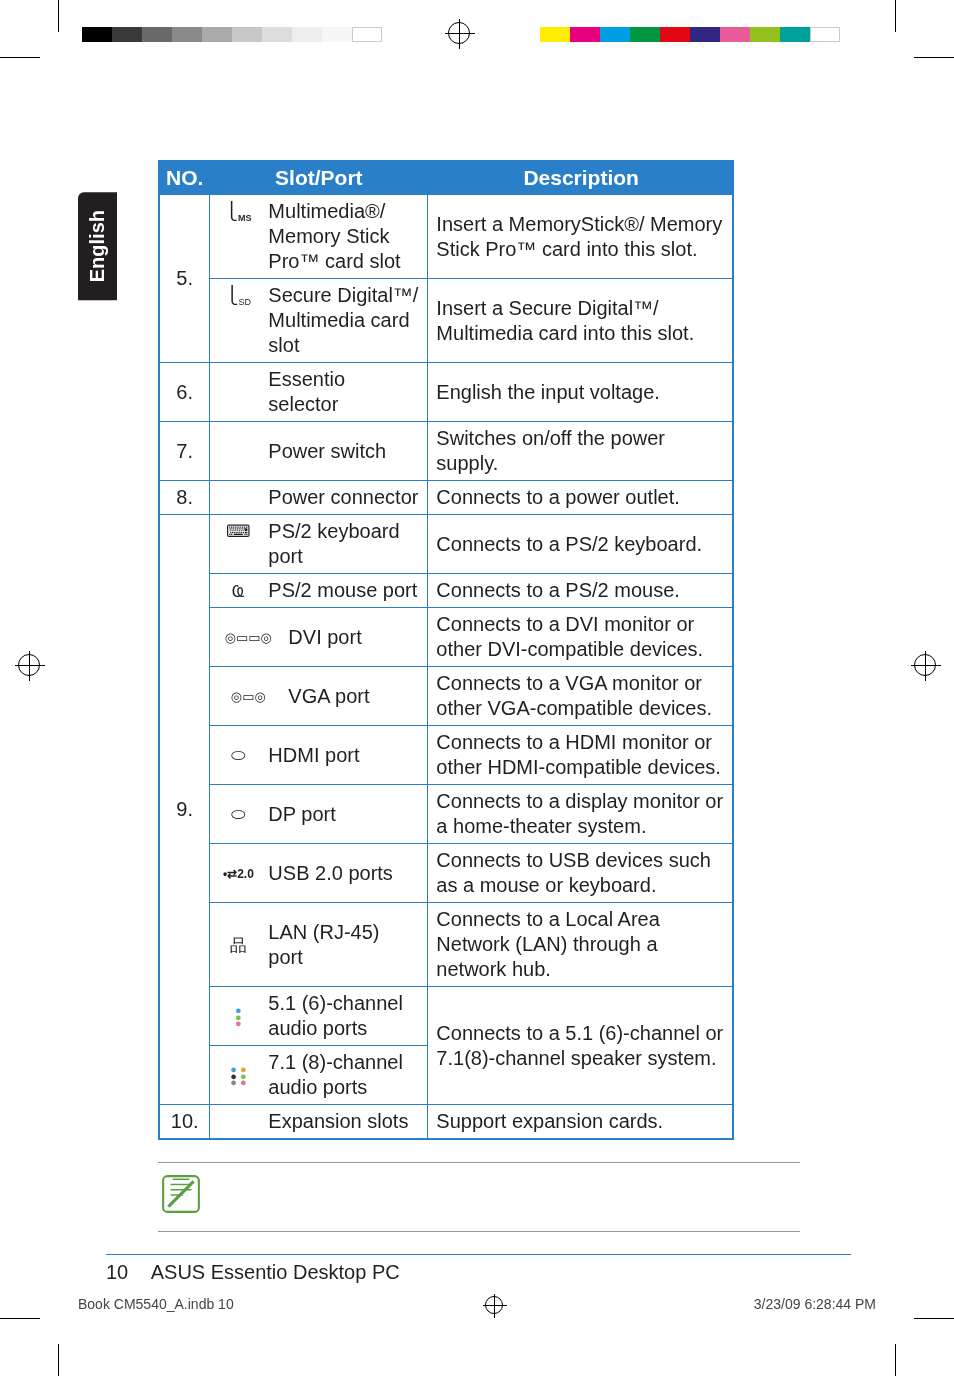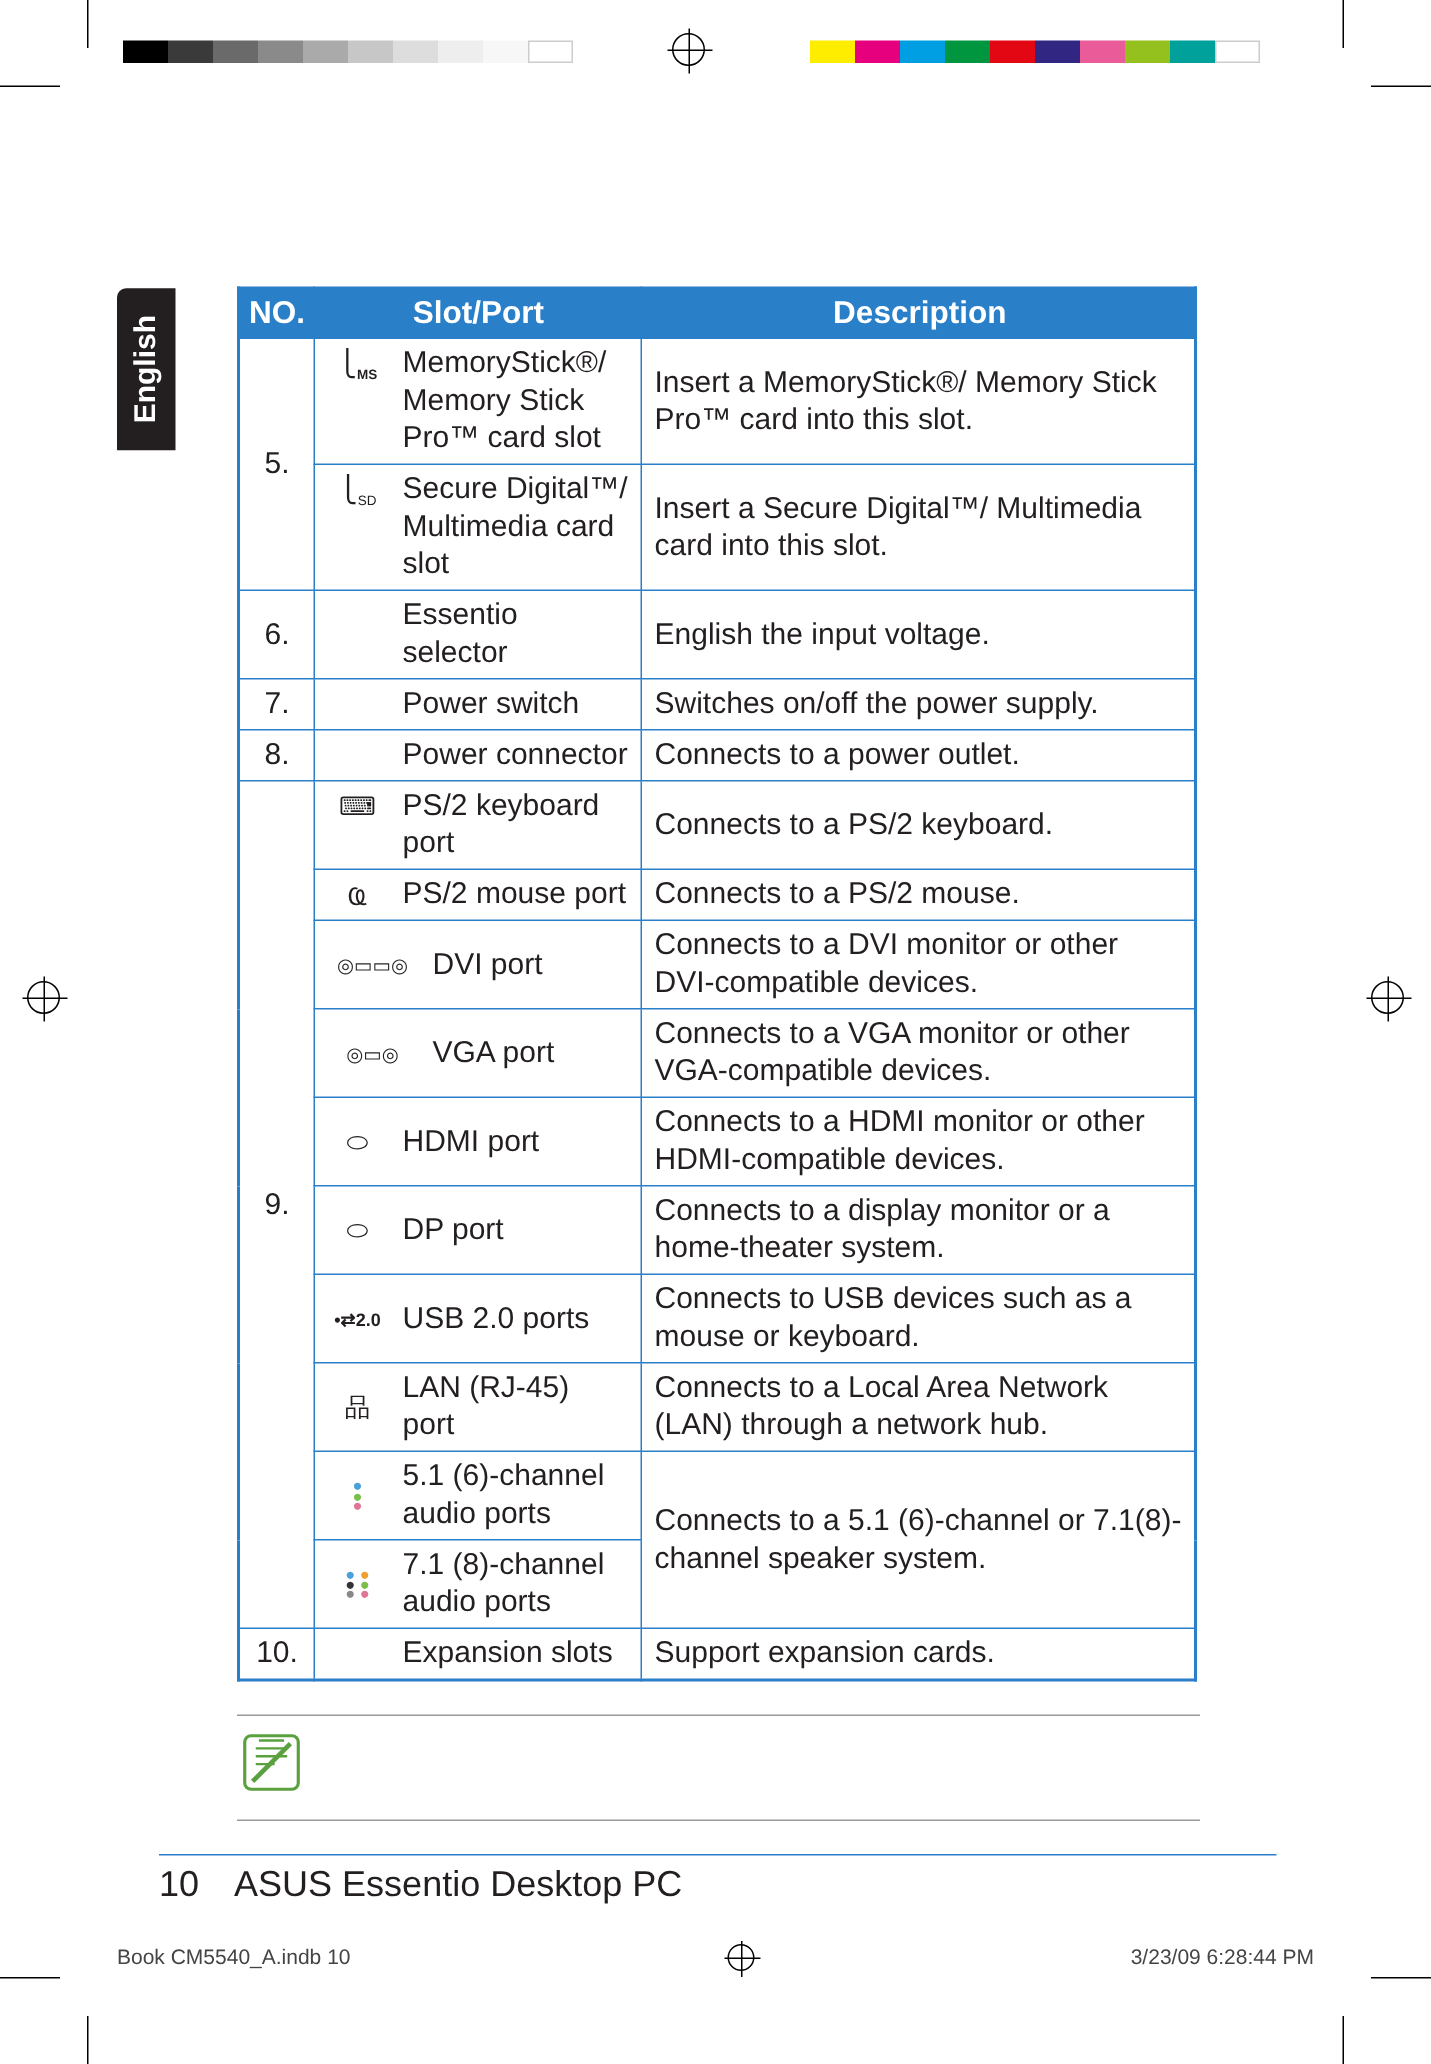--- a/index.html
+++ b/index.html
@@ -56,24 +56,23 @@
 
   
   .page {
     position:absolute;
     left:106px; top:160px;
     width:745px;
   }
 
   table.slots {
     border-collapse: collapse;
-    width: 640px;
+    width: 576px;
     margin-left: 52px;
     border: 2.5px solid #2a7fc9;
-    margin-top: 31px;
   }
   table.slots th {
     background:#2a7fc9;
     color:#fff;
     font-size:21px;
     font-weight:bold;
     padding:4px 6px;
     text-align:center;
     border:1px solid #2a7fc9;
   }
@@ -133,21 +132,21 @@
     line-height:1.25;
     flex:1;
   }
   .footer-line {
     margin-left:0;
     margin-top:22px;
     border-top:1px solid #2a7fc9;
     width:745px;
   }
   .footer-text {
-    font-size:24px;
+    font-size:20px;
     padding-top:6px;
   }
   .footer-text .pnum { margin-right:18px; }
 
   .imprint {
     position:absolute;
     left:78px;
     bottom:62px;
     right:78px;
     font-size:14px;
@@ -214,21 +213,21 @@
         <th>Description</th>
       </tr>
     </thead>
     <tbody>
 
       <tr>
         <td class="no" rowspan="2">5.</td>
         <td class="slot">
           <div class="slot-inner">
             <div class="icon-cell ico">⎩<sub style="font-size:9px;font-weight:bold">MS</sub></div>
-            <div class="slot-text">MemoryStick®/ Memory Stick Pro™ card slot</div>
+            <div class="slot-text">Multimedia®/ Memory Stick Pro™ card slot</div>
           </div>
         </td>
         <td class="desc">Insert a MemoryStick®/ Memory Stick Pro™ card into this slot.</td>
       </tr>
       <tr>
         <td class="slot">
           <div class="slot-inner">
             <div class="icon-cell ico">⎩<sub style="font-size:9px;font-weight:normal">SD</sub></div>
             <div class="slot-text">Secure Digital™/ Multimedia card slot</div>
           </div>

